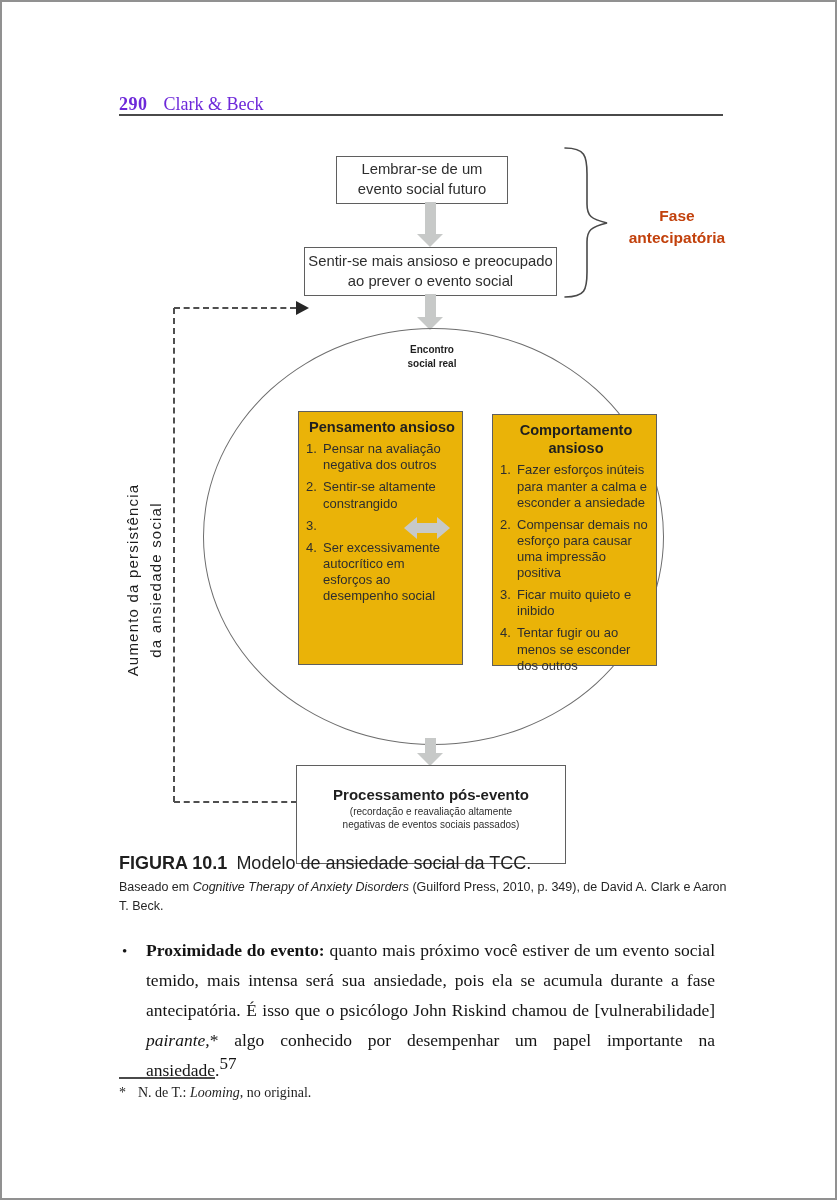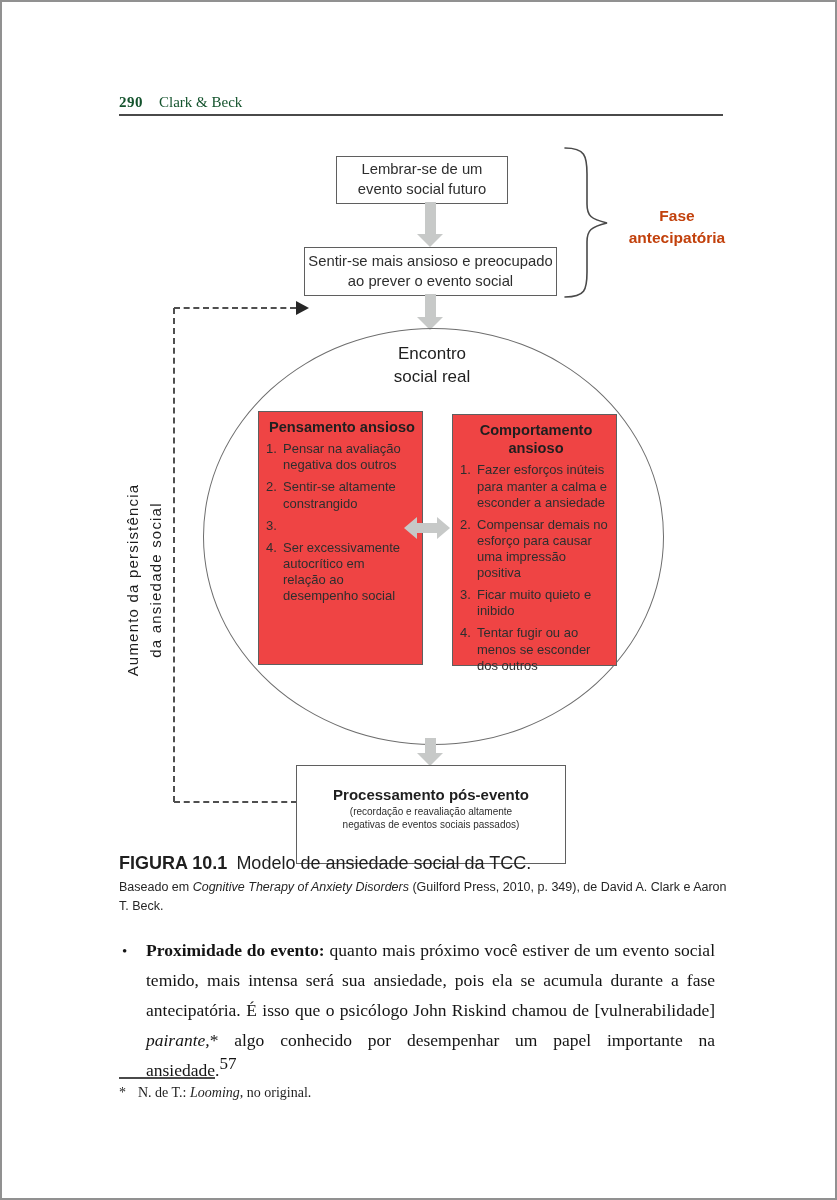--- a/index.html
+++ b/index.html
@@ -5,21 +5,21 @@
   html,body{margin:0;padding:0;background:#ffffff;}
   body{width:837px;height:1200px;position:relative;overflow:hidden;
        font-family:"Liberation Sans",sans-serif;color:#2e2e2e;}
   .page{position:absolute;inset:0;border:2px solid #919191;background:#fff;}
   .abs{position:absolute;}
   .preline{white-space:pre-line;}
   .center{text-align:center;}
 
   
   .running-head{left:117px;top:92px;font-family:"Liberation Serif",serif;
-                font-size:15px;color:#14532d;}
+                font-size:18px;color:#6d28d9;}
   .running-head b{margin-right:16px;letter-spacing:.5px;}
   .head-rule{left:117px;top:112px;width:604px;height:2px;background:#4a4a4a;}
 
   
   .dbox{border:1.5px solid #5f5f5f;background:#fff;display:flex;
         align-items:center;justify-content:center;font-size:14.8px;
         line-height:1.32;color:#2e2e2e;}
   .remember-box{left:334px;top:154px;width:170px;height:46px;}
   .anticipate-box{left:302px;top:245px;width:251px;height:47px;}
 
@@ -45,25 +45,25 @@
   .dash-v{left:171px;top:306px;height:494px;border-left:2px dashed #4f4f4f;}
   .dash-h-bottom{left:172px;top:799px;width:123px;border-top:2px dashed #4f4f4f;}
 
   .persistence-label{left:17px;top:555px;width:250px;height:46px;
       transform:rotate(-90deg);font-size:15px;letter-spacing:1.2px;
       line-height:23px;color:#1e1e1e;text-align:center;}
 
   
   .encounter-ellipse{left:201px;top:326px;width:459px;height:415px;
       border:1.5px solid #6e6e6e;border-radius:50%;}
-  .encounter-label{left:350px;top:341px;width:160px;font-weight:normal;
-      font-size:17px;line-height:1.35;color:#1f1f1f;}
-
-  
-  .list-box{border:1.5px solid #5f5f5f;background:#ef4444;padding:6px 4px 0 7px;}
+  .encounter-label{left:350px;top:341px;width:160px;font-weight:bold;
+      font-size:10px;line-height:1.35;color:#1f1f1f;}
+
+  
+  .list-box{border:1.5px solid #5f5f5f;background:#eab308;padding:6px 4px 0 7px;margin-left:40px;}
   .thought-box{left:256px;top:409px;width:152px;height:246px;}
   .behavior-box{left:450px;top:412px;width:152px;height:244px;}
   .list-box .box-title{font-weight:bold;font-size:14.6px;text-align:center;
       line-height:1.25;margin-bottom:5px;color:#1f1f1f;}
   .list-item{display:flex;margin-bottom:6px;font-size:13px;line-height:1.24;}
   .list-item .num{width:17px;flex:none;}
   .list-item .txt{flex:1;}
 
   .lr-arrow{left:402px;top:513px;}
 
@@ -146,21 +146,21 @@
         <span class="txt preline">Sentir-se altamente
 constrangido</span>
       </div>
     <div class="list-item">
         <span class="num">3.</span>
       </div>
     <div class="list-item">
         <span class="num">4.</span>
         <span class="txt preline">Ser excessivamente
 autocrítico em
-relação ao
+esforços ao
 desempenho social</span>
       </div>
   </div>
 
   <svg class="abs lr-arrow" width="46" height="26" viewBox="0 0 46 26">
     <polygon points="0,13 13,2 13,8 33,8 33,2 46,13 33,24 33,18 13,18 13,24" fill="#c7c9c8"></polygon>
   </svg>
 
   <div class="abs list-box behavior-box">
     <div class="box-title preline">Comportamento

